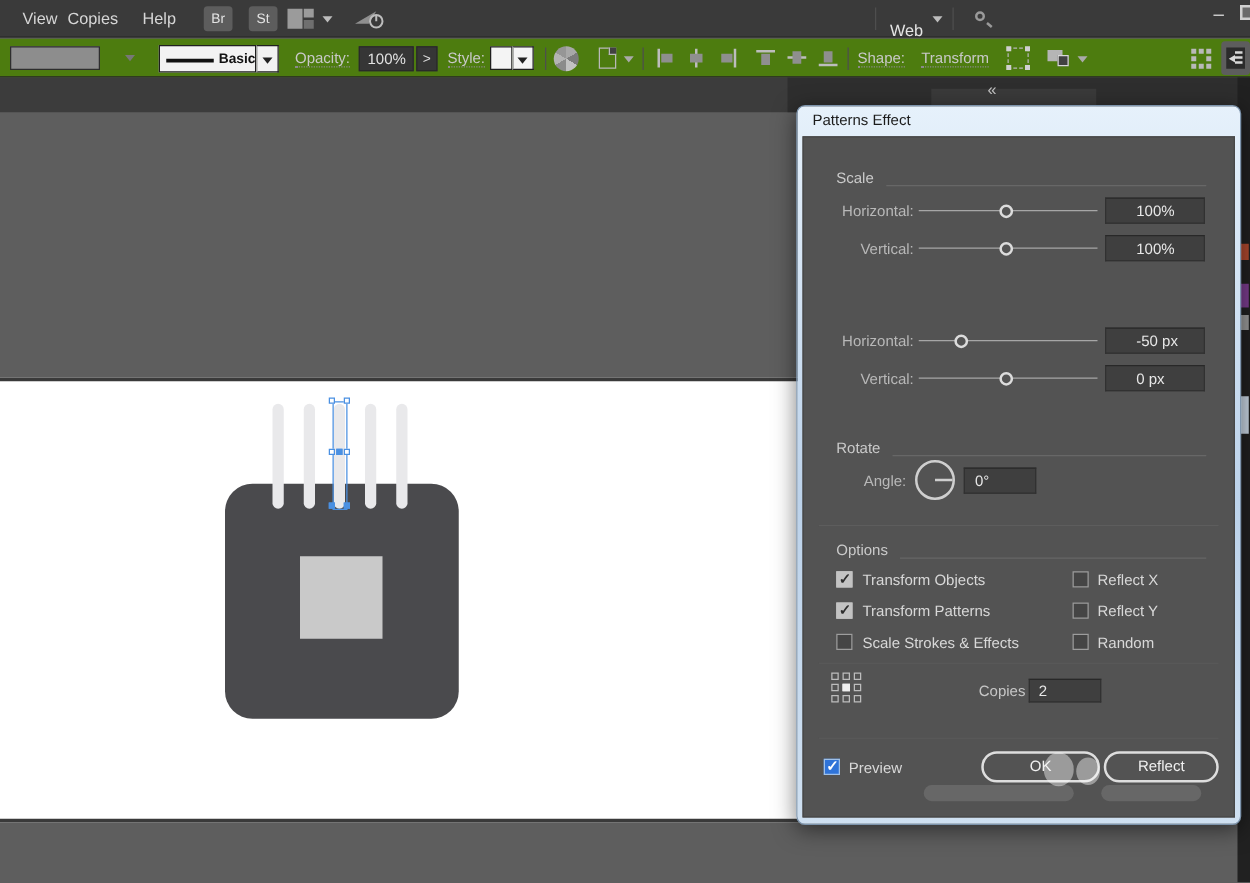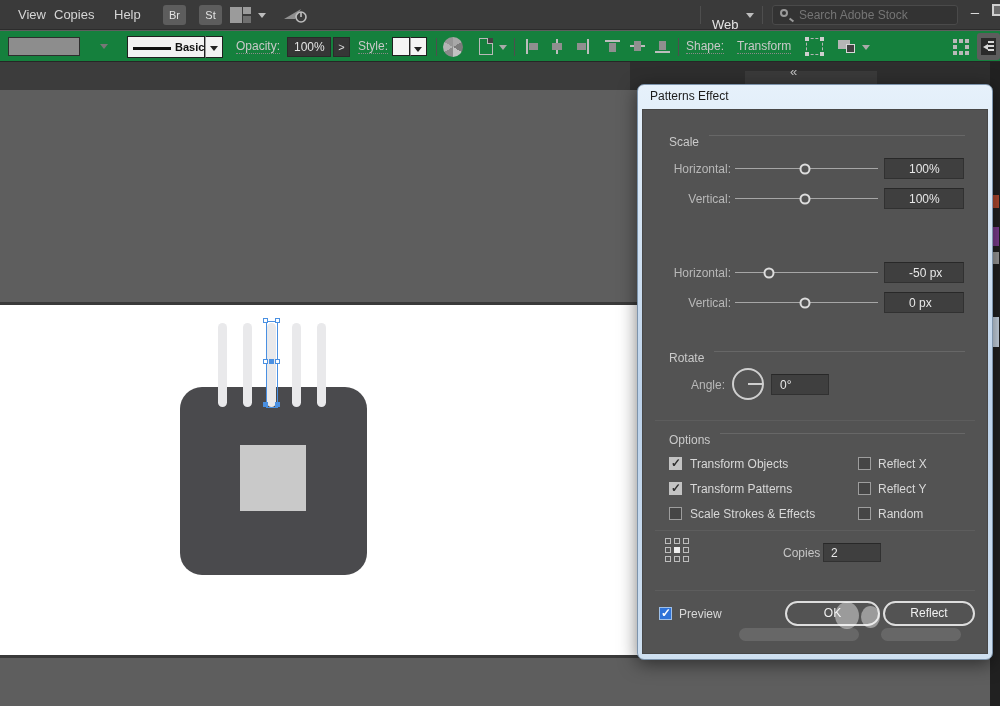--- a/index.html
+++ b/index.html
@@ -20,21 +20,21 @@
   #web-label { position:absolute; left:712px; top:10px; height:26px; line-height:30px; color:#e5e5e5; font-size:13px; }
   #web-chev { position:absolute; left:746px; top:13px; }
   .vsep { position:absolute; top:6px; width:1px; height:18px; background:#4e4e4e; }
   #stock-search { position:absolute; left:772px; top:5px; width:186px; height:20px; background:#333333; border:1px solid #4a4a4a; border-radius:3px; color:#8a8a8a; font-size:12px; padding-left:26px; outline:none; }
   #search-mag { position:absolute; left:780px; top:9px; width:8px; height:8px; border:2px solid #9a9a9a; border-radius:50%; }
   #search-mag::after { content:""; position:absolute; left:7px; top:8px; width:5px; height:2px; background:#9a9a9a; transform:rotate(40deg); }
   #win-min { position:absolute; left:962px; top:0; width:26px; height:26px; color:#dadada; font-size:15px; text-align:center; line-height:24px; }
   #win-restore { position:absolute; left:992px; top:4px; width:12px; height:12px; border:2px solid #cfcfcf; background:#6a6a6a; }
 
   
-  #controlbar { position:absolute; left:0; top:31px; width:1000px; height:31px; background:#15803d; border-bottom:1px solid #262626; }
+  #controlbar { position:absolute; left:0; top:31px; width:1000px; height:31px; background:#4d7c0f; border-bottom:1px solid #262626; }
   #fill-swatch { position:absolute; left:8px; top:6px; width:72px; height:19px; background:#8d8d8d; border:1px solid #2e2e2e; }
   #fill-chev { position:absolute; left:100px; top:13px; border-top-color:#777; }
   #stroke-box { position:absolute; left:127px; top:5px; width:78px; height:22px; background:#f2f2f2; border:1px solid #1f1f1f; }
   #stroke-line { position:absolute; left:5px; top:10px; width:38px; height:3px; background:#111; }
   #stroke-label { position:absolute; left:47px; top:0; line-height:20px; font-size:11px; color:#111; font-weight:bold; }
   #stroke-chev-box { position:absolute; left:205px; top:5px; width:18px; height:22px; background:#f2f2f2; border:1px solid #1f1f1f; border-left:1px solid #9a9a9a; }
   #stroke-chev-box .chev { border-top-color:#222; margin:9px 0 0 4px; }
   .cb-label { position:absolute; top:0; height:31px; line-height:31px; color:#c9c9c9; font-size:12px; border-bottom:0; }
   .cb-label span { border-bottom:1px dotted #8a8a8a; }
   #opacity-box { position:absolute; left:287px; top:6px; width:44px; height:20px; background:#363636; border:1px solid #2a2a2a; color:#e3e3e3; font-size:12px; padding-left:6px; outline:none; }
@@ -79,21 +79,21 @@
   
   #dock-right { position:absolute; left:990px; top:62px; width:10px; height:644px; background:#212121; }
   #dock-right .chip { position:absolute; left:1px; width:8px; }
 
   
   #dialog { position:absolute; left:637px; top:84px; width:356px; height:576px; border-radius:7px;
     background:linear-gradient(#e6f1fb,#bcd2ea 55%,#cfe0f1); border:1px solid #7d94ac;
     box-shadow:0 4px 18px rgba(0,0,0,0.5); }
   #dialog-title { position:absolute; left:12px; top:4px; font-size:12px; color:#1c1c1c; }
   #dialog-body { position:absolute; left:4px; right:4px; top:24px; bottom:5px; background:#535353; border:1px solid #474747; }
-  .sec-header { position:absolute; display:flex; align-items:flex-start; left:26px; right:22px; height:14px; color:#cacaca; font-size:12px; }
+  .sec-header { position:absolute; display:flex; align-items:flex-end; left:26px; right:22px; height:14px; color:#cacaca; font-size:12px; }
   .sec-header .rule { flex:1; height:1px; background:#676767; margin-left:10px; }
   .sl-label { position:absolute; left:0; width:88px; text-align:right; color:#b8b8b8; font-size:12px; }
   .slider { position:absolute; left:92px; width:143px; height:20px; }
   .slider .track { position:absolute; left:0; right:0; top:9px; height:1px; background:#a6a6a6; }
   .knob { position:absolute; top:10px; width:11px; height:11px; border:2px solid #dcdcdc; border-radius:50%; background:#535353; transform:translate(-50%,-50%); }
   .vbox { position:absolute; width:80px; height:21px; background:#3f3f3f; border:1px solid #313131; border-top-color:#282828; color:#e8e8e8; font-size:12px; padding-left:24px; outline:none; font-family:"Liberation Sans",sans-serif; }
   .sep { position:absolute; left:12px; right:12px; height:1px; background:#494949; border-bottom:1px solid #5d5d5d; }
   .cb { position:absolute; width:13px; height:13px; background:#454545; border:1px solid #9d9d9d; }
   .cb.checked { background:#c3c3c3; border-color:#c3c3c3; }
   .cb.checked::after { content:"\2713"; position:absolute; left:1px; top:-2px; color:#2e2e2e; font-size:12px; font-weight:bold; }
@@ -128,21 +128,20 @@
     <span class="chev" style="position:absolute;left:258px;top:13px;"></span>
     <svg id="sync-icon" viewBox="0 0 26 18">
       <path d="M1 13 L18 3 L12 13 Z" fill="#8f8f8f"></path>
       <circle cx="18" cy="11" r="5" fill="none" stroke="#bdbdbd" stroke-width="1.6"></circle>
       <rect x="17.2" y="6" width="1.6" height="5" fill="#bdbdbd"></rect>
     </svg>
     <div class="vsep" style="left:700px;"></div>
     <div id="web-label">Web</div>
     <span class="chev" id="web-chev"></span>
     <div class="vsep" style="left:762px;"></div>
-    <input id="stock-search" placeholder="Search Adobe Stock" style="">
     <div id="search-mag"></div>
     <div id="win-min">–</div>
     <div id="win-restore"></div>
   </div>
 
   <div id="controlbar">
     <div id="fill-swatch"></div>
     <span class="chev" id="fill-chev"></span>
     <div id="stroke-box">
       <div id="stroke-line"></div>

